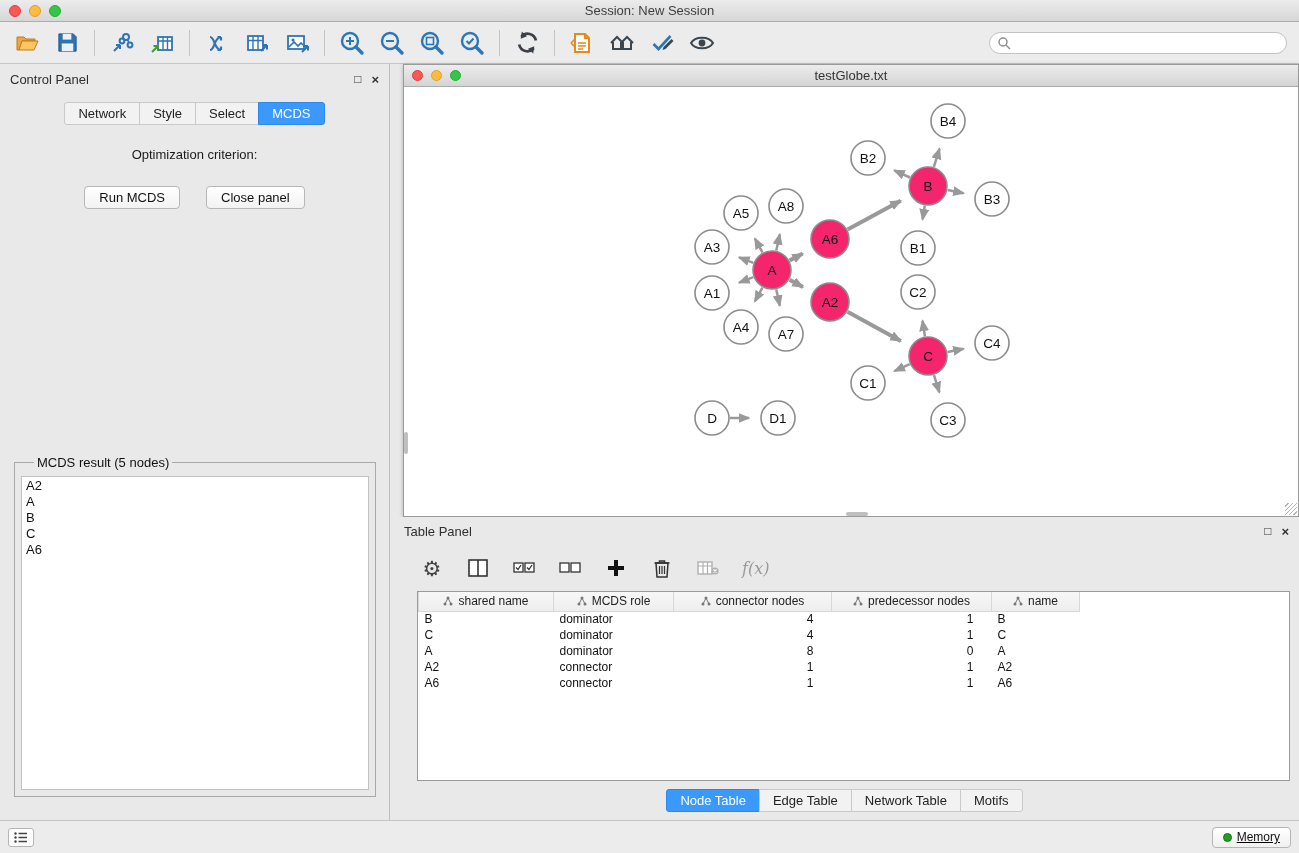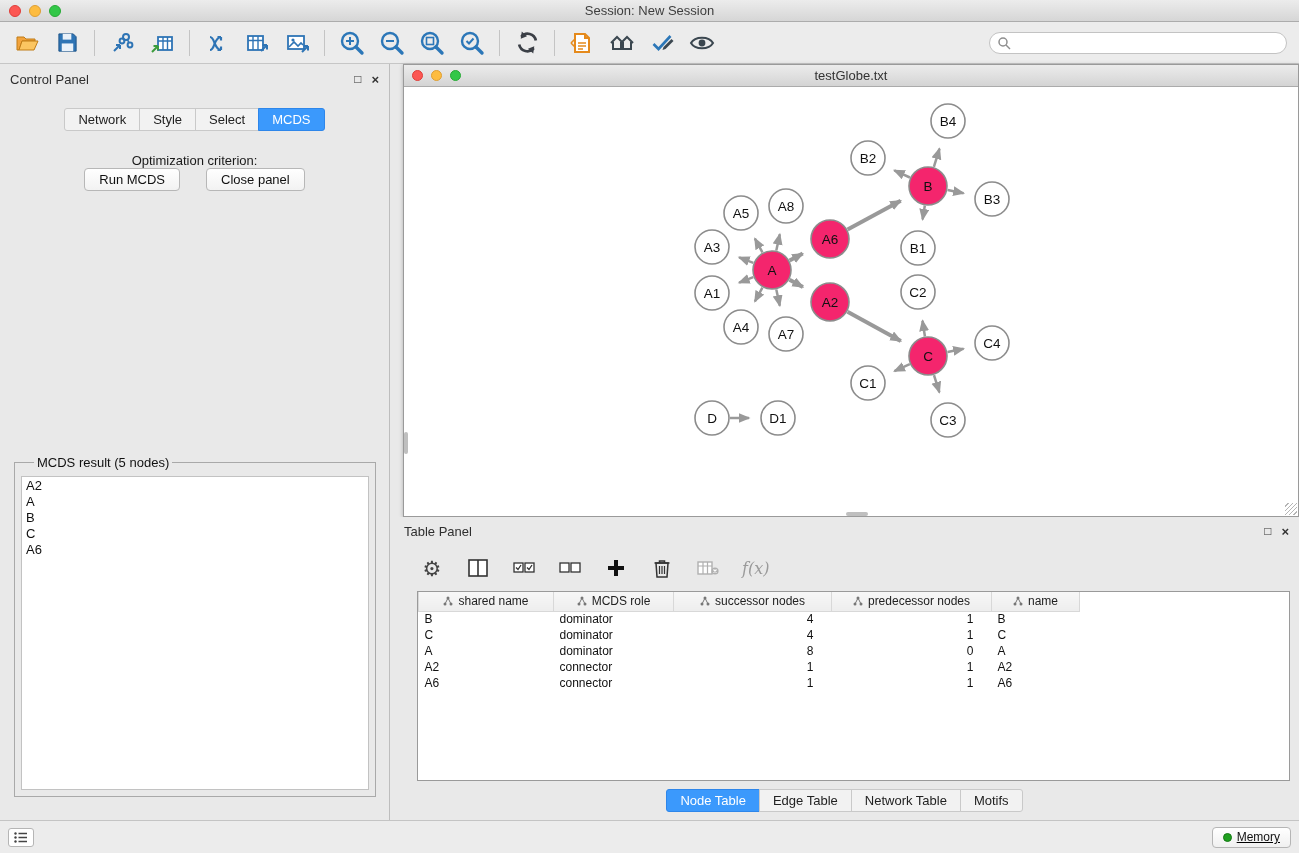--- a/index.html
+++ b/index.html
@@ -29,33 +29,33 @@
   .search-glyph { position:absolute; left:8px; top:4px; }
 
   
   .control-panel { position:absolute; left:0; top:64px; width:390px; height:756px;
     background:#E9E9E9; border-right:1px solid #BDBDBD; }
   .panel-header { height:30px; display:flex; align-items:center; padding:0 10px; }
   .panel-header .ptitle { font-size:13px; color:#2F2F2F;text-align:center; }
   .panel-btns { margin-left:auto; display:flex; gap:10px; align-items:center; }
   .wbtn { font-size:13px; color:#333; font-weight:bold; line-height:1; cursor:default; }
   .wbtn.float { font-weight:normal; font-size:12px; }
-  .seg-row { display:flex; justify-content:center; margin-top:14px; }
+  .seg-row { display:flex; justify-content:center; margin-top:8px; }
   .seg { font-size:13px; color:#222; padding:3px 13px; background:#F2F2F2; border:1px solid #C9C9C9; margin-left:-1px; }
   .seg:first-child { margin-left:0; border-radius:3px 0 0 3px; }
   .seg:last-child { border-radius:0 3px 3px 0; }
   .seg.active { background:#3B99FC; border-color:#2E86EA; color:#fff; }
   .opt-label { text-align:center; font-size:13px; color:#1A1A1A; margin-top:22px; }
   .dropdown { margin:9px auto 0; width:312px; height:23px; background:#fff; border:1px solid #ABABAB;
     border-radius:4px; display:flex; align-items:center; position:relative; }
   .dropdown .dval { font-size:13px; color:#111; padding-left:8px; flex:1; white-space:nowrap; overflow:hidden; }
   .dd-btn { width:19px; height:21px; margin-right:1px; border-radius:3px; background:linear-gradient(#63AEFD,#1C6EF2);
     display:flex; flex-direction:column; align-items:center; justify-content:center; gap:1px; }
   .dd-btn svg { display:block; }
-  .btn-row { display:flex; justify-content:center; gap:26px; margin-top:0; }
+  .btn-row { display:flex; justify-content:center; gap:26px; margin-top:24px; }
   .push-btn { font-size:13px; color:#111; background:linear-gradient(#FFFFFF,#F2F2F2); border:1px solid #B7B7B7;
     border-radius:4px; padding:3px 14px; cursor:default; }
   .result-box { position:absolute; left:14px; top:391px; width:362px; height:342px;
     border:1px solid #A9A9A9; padding:6px; background:transparent; }
   .result-box legend { font-size:13px; color:#111; padding:0 3px; margin-left:13px; }
   .result-list { width:100%; height:100%; background:#fff; border:1px solid #C2C2C2; overflow:auto;
     font-size:13px; color:#111; padding:1px 4px; }
   .result-list div { line-height:16px; }
 
   
@@ -490,21 +490,21 @@
                     <circle cx="5" cy="2" r="1.5" fill="#777"></circle>
                     <circle cx="2" cy="8" r="1.5" fill="#777"></circle>
                     <circle cx="8" cy="8" r="1.5" fill="#777"></circle>
                     <path d="M5 2 L2 8 M5 2 L8 8" stroke="#777" stroke-width="1" fill="none"></path>
                   </svg><span>MCDS role</span></th>
                 <th><svg width="10" height="10" viewBox="0 0 10 10" style="margin-right:5px;vertical-align:-1px">
                     <circle cx="5" cy="2" r="1.5" fill="#777"></circle>
                     <circle cx="2" cy="8" r="1.5" fill="#777"></circle>
                     <circle cx="8" cy="8" r="1.5" fill="#777"></circle>
                     <path d="M5 2 L2 8 M5 2 L8 8" stroke="#777" stroke-width="1" fill="none"></path>
-                  </svg><span>successor nodes</span></th>
+                  </svg><span>connector nodes</span></th>
                 <th><svg width="10" height="10" viewBox="0 0 10 10" style="margin-right:5px;vertical-align:-1px">
                     <circle cx="5" cy="2" r="1.5" fill="#777"></circle>
                     <circle cx="2" cy="8" r="1.5" fill="#777"></circle>
                     <circle cx="8" cy="8" r="1.5" fill="#777"></circle>
                     <path d="M5 2 L2 8 M5 2 L8 8" stroke="#777" stroke-width="1" fill="none"></path>
                   </svg><span>predecessor nodes</span></th>
                 <th><svg width="10" height="10" viewBox="0 0 10 10" style="margin-right:5px;vertical-align:-1px">
                     <circle cx="5" cy="2" r="1.5" fill="#777"></circle>
                     <circle cx="2" cy="8" r="1.5" fill="#777"></circle>
                     <circle cx="8" cy="8" r="1.5" fill="#777"></circle>

